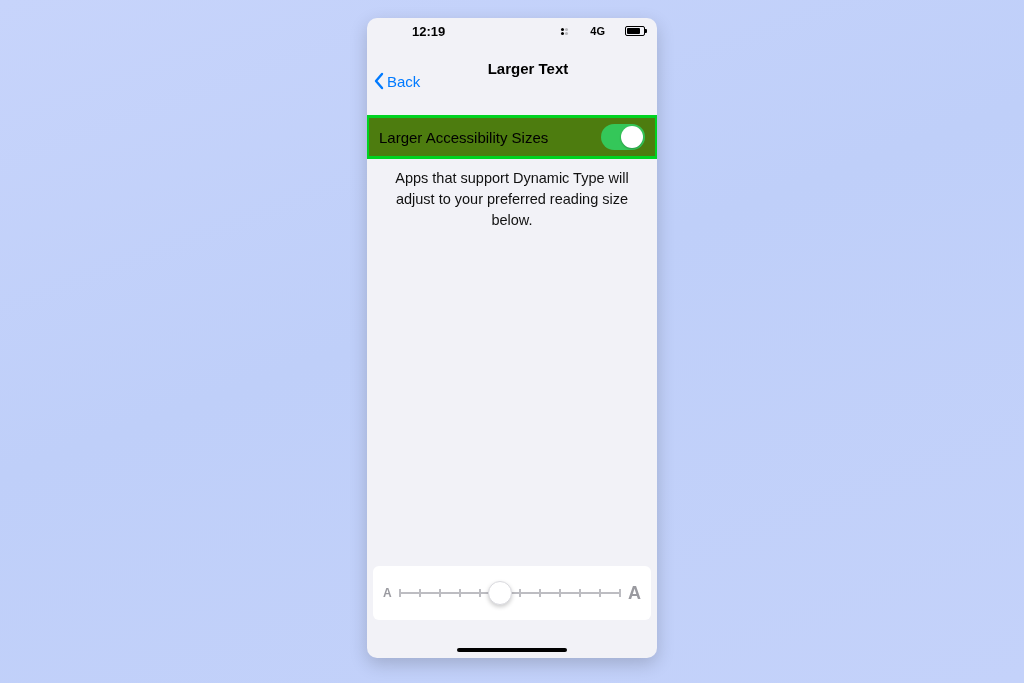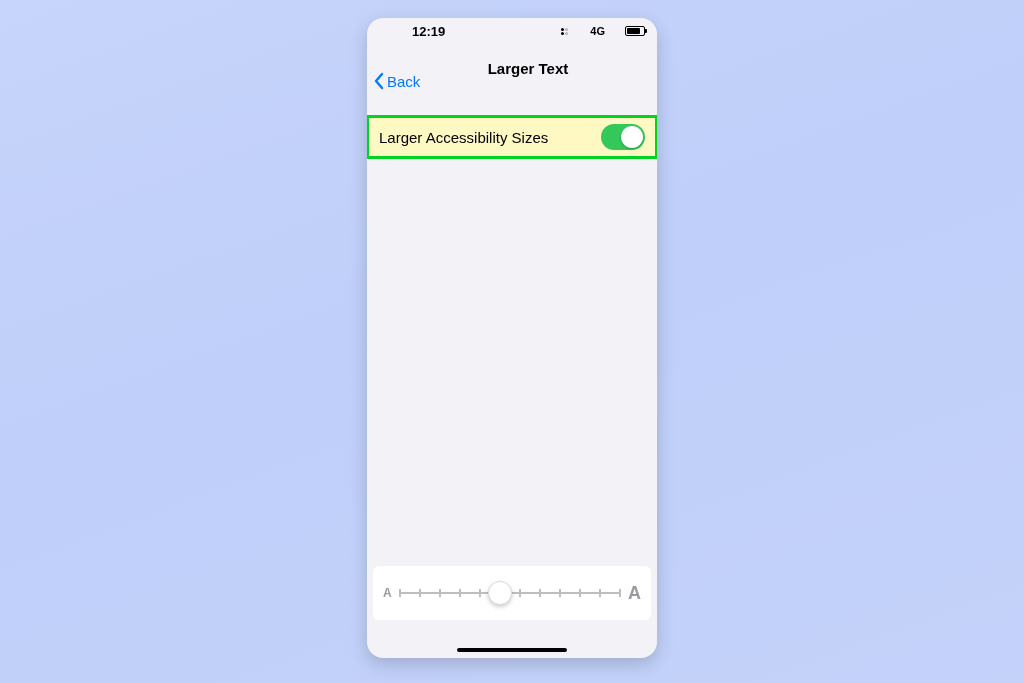--- a/index.html
+++ b/index.html
@@ -1,16 +1,16 @@
 <!DOCTYPE html>
 <html><head>
 <meta charset="utf-8">
 <style>
   html,body{margin:0;padding:0;width:1024px;height:683px;background:linear-gradient(160deg,#c7d4fb 0%,#bfcff9 45%,#c4d2fa 100%);font-family:-apple-system,"Helvetica Neue",Helvetica,Arial,sans-serif;-webkit-font-smoothing:antialiased;}
-  .phone{position:absolute;left:367px;top:18px;width:290px;height:640px;background:#f2f2f7;border-radius:16px;box-shadow:0 6px 18px rgba(0,0,0,0.18);overflow:hidden;}
+  .phone{position:absolute;left:367px;top:18px;width:290px;height:640px;background:#f2f2f7;border-radius:10px;box-shadow:0 6px 18px rgba(0,0,0,0.18);overflow:hidden;}
   
   .status-bar{height:26px;padding-top:2px;display:flex;align-items:center;position:relative;font-size:12px;font-weight:600;color:#000;}
   .status-time{position:absolute;left:45px;top:6px;font-size:13px;font-weight:600;}
   .status-right{position:absolute;right:12px;top:7px;display:flex;align-items:center;gap:20px;}
   .dual-sim{display:inline-flex;gap:1px;margin-right:2px;}
   .dot{width:3px;height:3px;border-radius:50%;background:#000;}
   .dot.faded{background:#b8b8bd;}
   .sim-col{display:flex;flex-direction:column;gap:1px;}
   .net-label{font-size:11px;font-weight:600;}
   .battery{width:20px;height:10px;border:1px solid #000;border-radius:2px;position:relative;box-sizing:border-box;}
@@ -18,21 +18,21 @@
   .battery-fill{position:absolute;left:1px;top:1px;bottom:1px;width:13px;background:#000;border-radius:1px;}
   
   .nav-bar{height:44px;position:relative;display:flex;align-items:center;border-bottom:0 solid transparent;}
   .back-btn{position:absolute;left:6px;top:0;height:44px;display:flex;align-items:flex-end;color:#007aff;font-size:15px;cursor:pointer;}
   .chevron{display:inline-block;margin-right:2px;}
   .chevron svg{display:block;}
   .nav-title{width:100%;text-align:center;font-size:15px;font-weight:600;color:#000;margin-left:32px;}
   
   .content{position:absolute;top:70px;left:0;right:0;bottom:0;}
   .spacer-top{height:28px;}
-  .cell{background:#fef9c3;height:40px;display:flex;align-items:center;justify-content:space-between;padding:0 12px;border-top:0.5px solid #e0e0e4;border-bottom:0.5px solid #e0e0e4;}
+  .cell{background:#4d7c0f;height:40px;display:flex;align-items:center;justify-content:space-between;padding:0 12px;border-top:0.5px solid #e0e0e4;border-bottom:0.5px solid #e0e0e4;}
   .cell-label{font-size:15px;color:#000;}
   .toggle{width:44px;height:26px;border-radius:13px;background:#34c759;position:relative;cursor:pointer;}
   .toggle-knob{position:absolute;right:2px;top:2px;width:22px;height:22px;border-radius:50%;background:#fff;box-shadow:0 1px 2px rgba(0,0,0,0.25);}
   .highlight{position:absolute;pointer-events:none;top:97px;left:-1px;right:-1px;height:44px;border:3px solid #00d321;box-sizing:border-box;}
   .footer-text{padding:10px 18px 0 18px;font-size:14.5px;line-height:1.45;color:#111;text-align:center;}
   
   .slider-panel{position:absolute;left:6px;right:6px;bottom:38px;height:54px;background:#ffffff;border-radius:6px;display:flex;align-items:center;padding:0 10px;box-sizing:border-box;}
   .sz-letter{color:#9a9aa0;font-weight:600;}
   .sz-small{font-size:12px;margin-right:8px;}
   .sz-large{font-size:18px;margin-left:8px;}
@@ -83,20 +83,21 @@
   <div class="content">
     <div class="spacer-top"></div>
 
     <div class="cell">
       <span class="cell-label">Larger Accessibility Sizes</span>
       <span class="toggle">
         <span class="toggle-knob"></span>
       </span>
     </div>
 
+    <div class="footer-text">Apps that support Dynamic Type will adjust to your preferred reading size below.</div>
 
     <div class="slider-panel">
       <span class="sz-letter sz-small">A</span>
       <div class="track-wrap">
         <div class="track"></div>
 
       <div class="tick" style="left: 0%;"></div>
           <div class="tick" style="left: 9.09091%;"></div>
           <div class="tick" style="left: 18.1818%;"></div>
           <div class="tick" style="left: 27.2727%;"></div>

